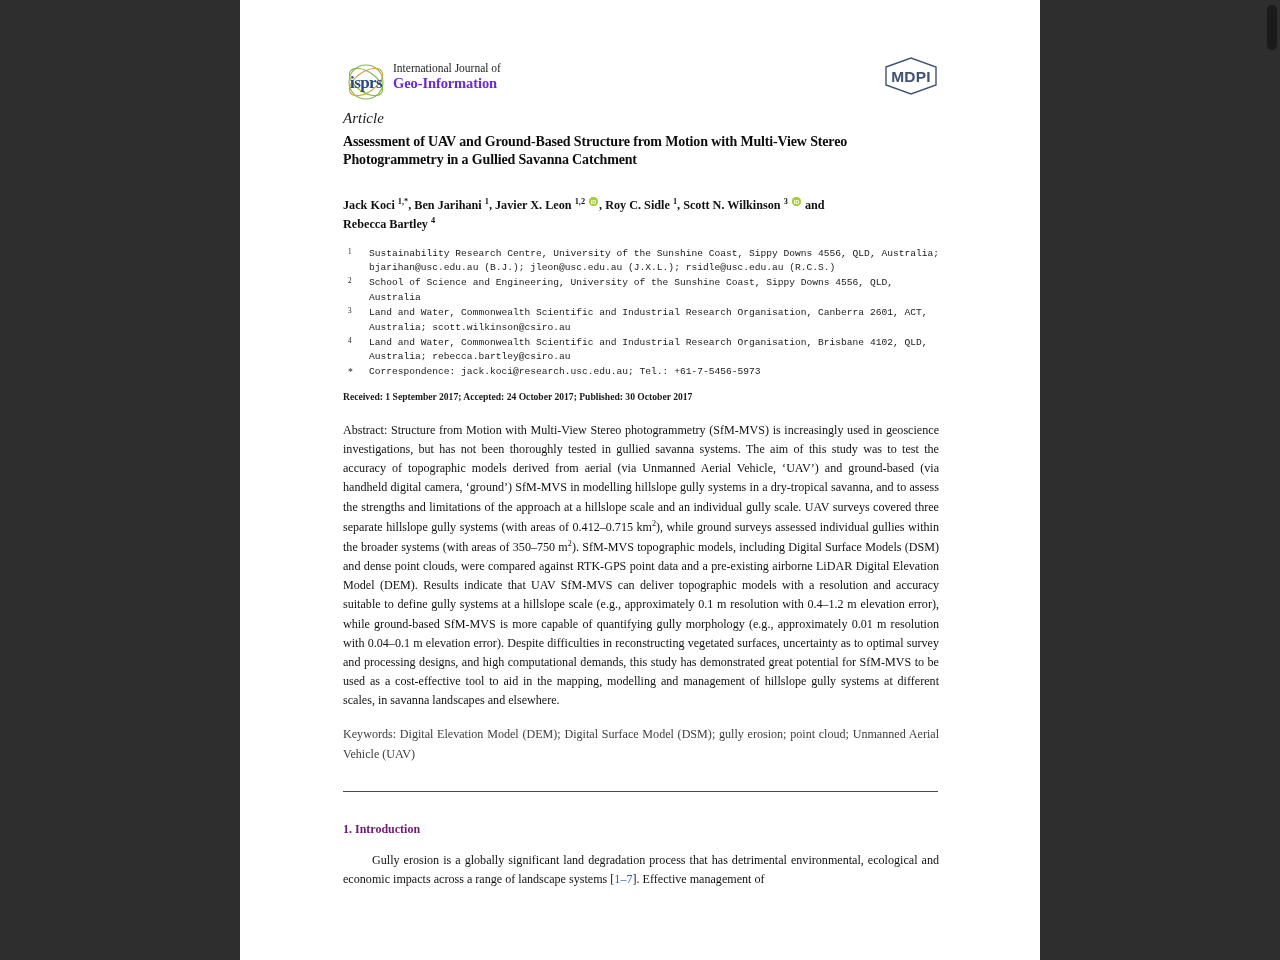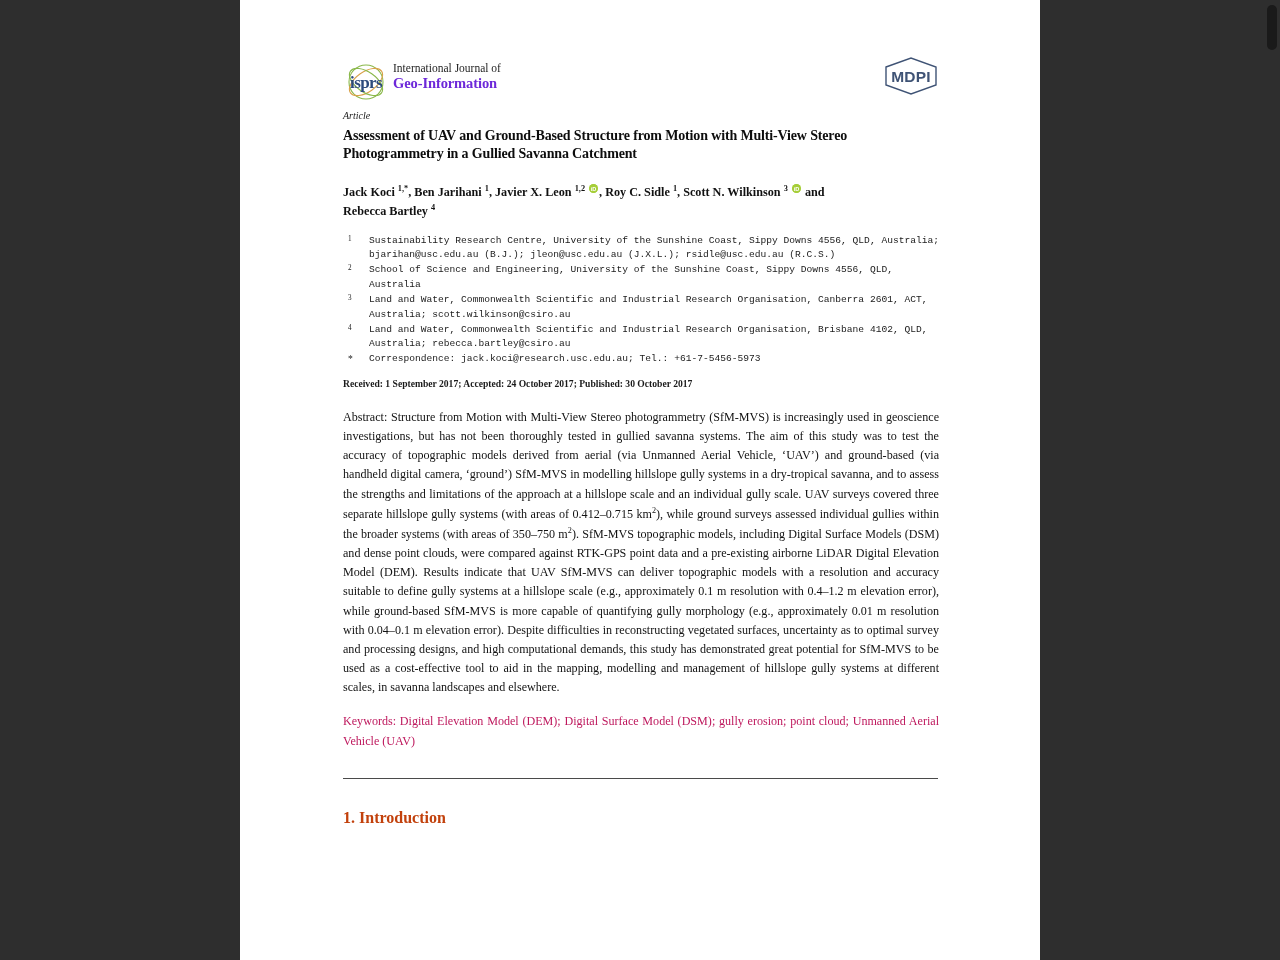--- a/index.html
+++ b/index.html
@@ -86,34 +86,34 @@
     position: absolute;
     right: -1px; top: 56px;
     width: 58px; height: 40px;
   }
   .mdpi-logo svg { display:block; }
 
   
   .article-type {
     margin-top: 48px;
     font-style: italic;
-    font-size: 10px;
+    font-size: 15px;
     color: #1a1a1a;
   }
   h1.title {
     margin: 6px 0 0 0;
     font-size: 14px;
     font-weight: bold;
     line-height: 1.26;
     color: #0d0d0d;
     letter-spacing: -0.15px;
   }
 
   .authors {
-    margin-top: 21px;
+    margin-top: 28px;
     font-size: 12.2px;
     font-weight: bold;
     line-height: 1.45;
     color: #111;
   }
   .authors sup { font-weight: bold; font-size: 8.3px; }
   .orcid {
     display: inline-block;
     width: 9px; height: 9px;
     border-radius: 50%;
@@ -161,36 +161,36 @@
     color: #121212;
   }
   .abstract b, .keywords b { font-weight: normal; }
   .abstract sup, .keywords sup { font-size: 8.2px; }
 
   .keywords {
     margin-top: 15px;
     font-size: 12.1px;
     line-height: 1.585;
     text-align: justify;
-    color: #be185d;
+    color: #404040;
   }
 
   hr.sep {
     border: none;
     border-top: 1.6px solid #4a4a4a;
     margin: 27px 0 0 0;
     width: 595px;
   }
 
   
   h2.section {
     margin: 30px 0 0 0;
-    font-size: 16px;
-    font-weight: bold;
-    color: #c2410c;
+    font-size: 12px;
+    font-weight: bold;
+    color: #701a75;
   }
   p.body-par {
     margin: 14px 0 0 0;
     font-size: 12.1px;
     line-height: 1.6;
     text-align: justify;
     text-indent: 29px;
     color: #121212;
   }
   a.cite {
@@ -274,20 +274,21 @@
         <b>Abstract:</b><span> Structure from Motion with Multi-View Stereo photogrammetry (SfM-MVS) is increasingly used in geoscience investigations, but has not been thoroughly tested in gullied savanna systems. The aim of this study was to test the accuracy of topographic models derived from aerial (via Unmanned Aerial Vehicle, ‘UAV’) and ground-based (via handheld digital camera, ‘ground’) SfM-MVS in modelling hillslope gully systems in a dry-tropical savanna, and to assess the strengths and limitations of the approach at a hillslope scale and an individual gully scale. UAV surveys covered three separate hillslope gully systems (with areas of 0.412–0.715 km</span><sup>2</sup><span>), while ground surveys assessed individual gullies within the broader systems (with areas of 350–750 m</span><sup>2</sup><span>).  SfM-MVS topographic models, including Digital Surface Models (DSM) and dense point clouds, were compared against RTK-GPS point data and a pre-existing airborne LiDAR Digital Elevation Model (DEM). Results indicate that UAV SfM-MVS can deliver topographic models with a resolution and accuracy suitable to define gully systems at a hillslope scale (e.g., approximately 0.1 m resolution with 0.4–1.2 m elevation error), while ground-based SfM-MVS is more capable of quantifying gully morphology (e.g., approximately 0.01 m resolution with 0.04–0.1 m elevation error). Despite difficulties in reconstructing vegetated surfaces, uncertainty as to optimal survey and processing designs, and high computational demands, this study has demonstrated great potential for SfM-MVS to be used as a cost-effective tool to aid in the mapping, modelling and management of hillslope gully systems at different scales, in savanna landscapes and elsewhere.</span>
       </div>
 
       <div class="keywords">
         <b>Keywords:</b><span> Digital Elevation Model (DEM); Digital Surface Model (DSM); gully erosion; point cloud; Unmanned Aerial Vehicle (UAV)</span>
       </div>
 
       <hr class="sep">
 
       <h2 class="section">1. Introduction</h2>
+      <p class="body-par"><span>Gully erosion is a globally significant land degradation process that has detrimental environmental, ecological and economic impacts across a range of landscape systems [</span><a class="cite" href="#">1–7</a><span>]. Effective management of</span></p>
 
     </div>
   </div>
 
   <div id="scrollbar-track">
     <div id="scrollbar-thumb"></div>
   </div>
 
 </div>
 

